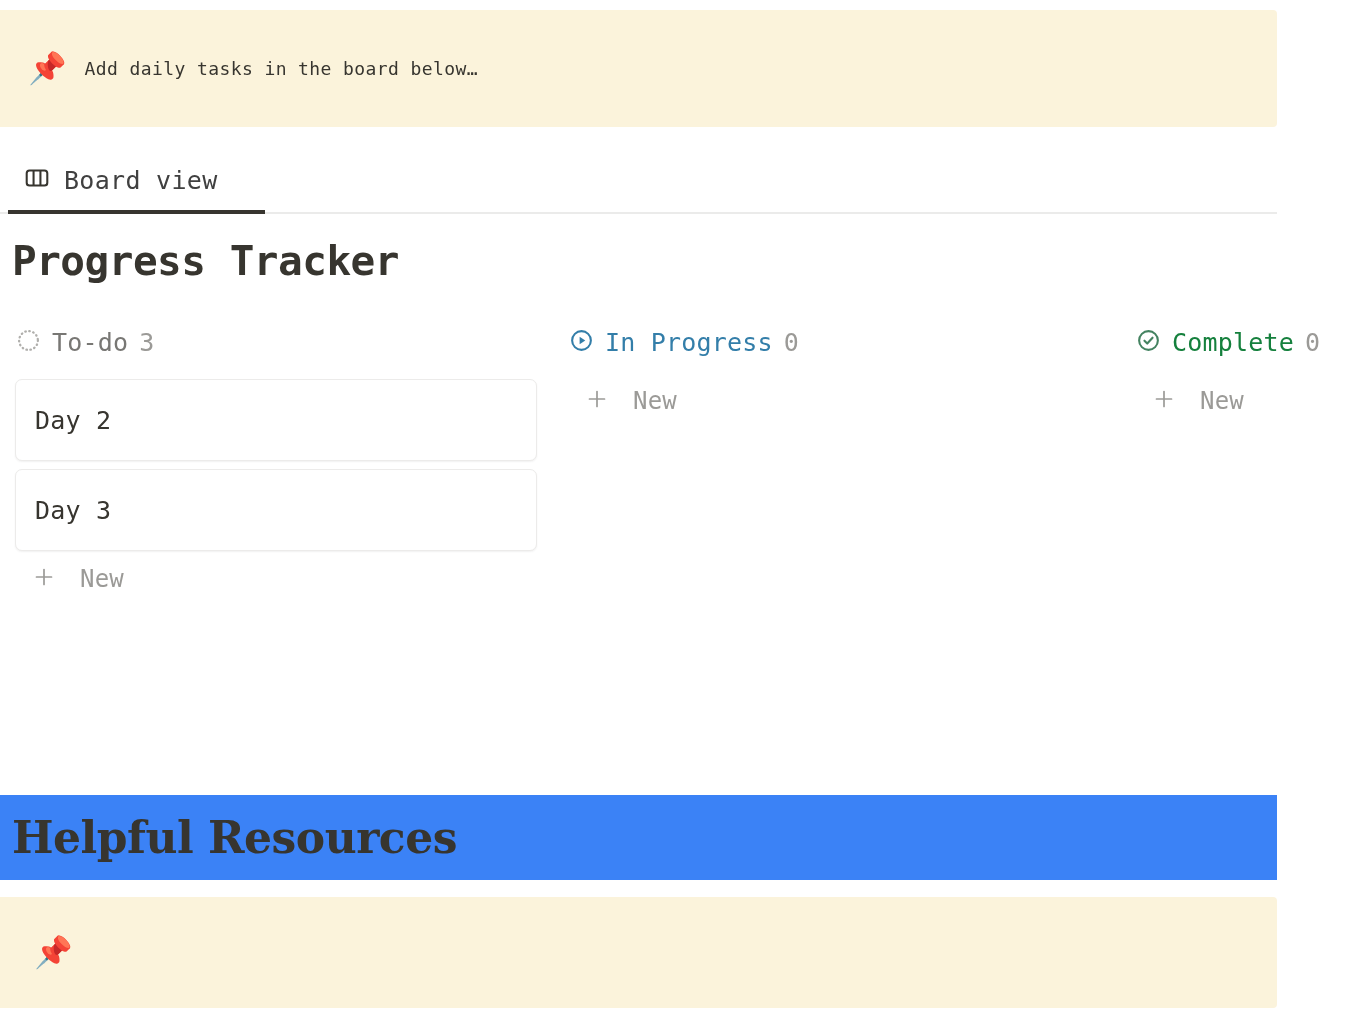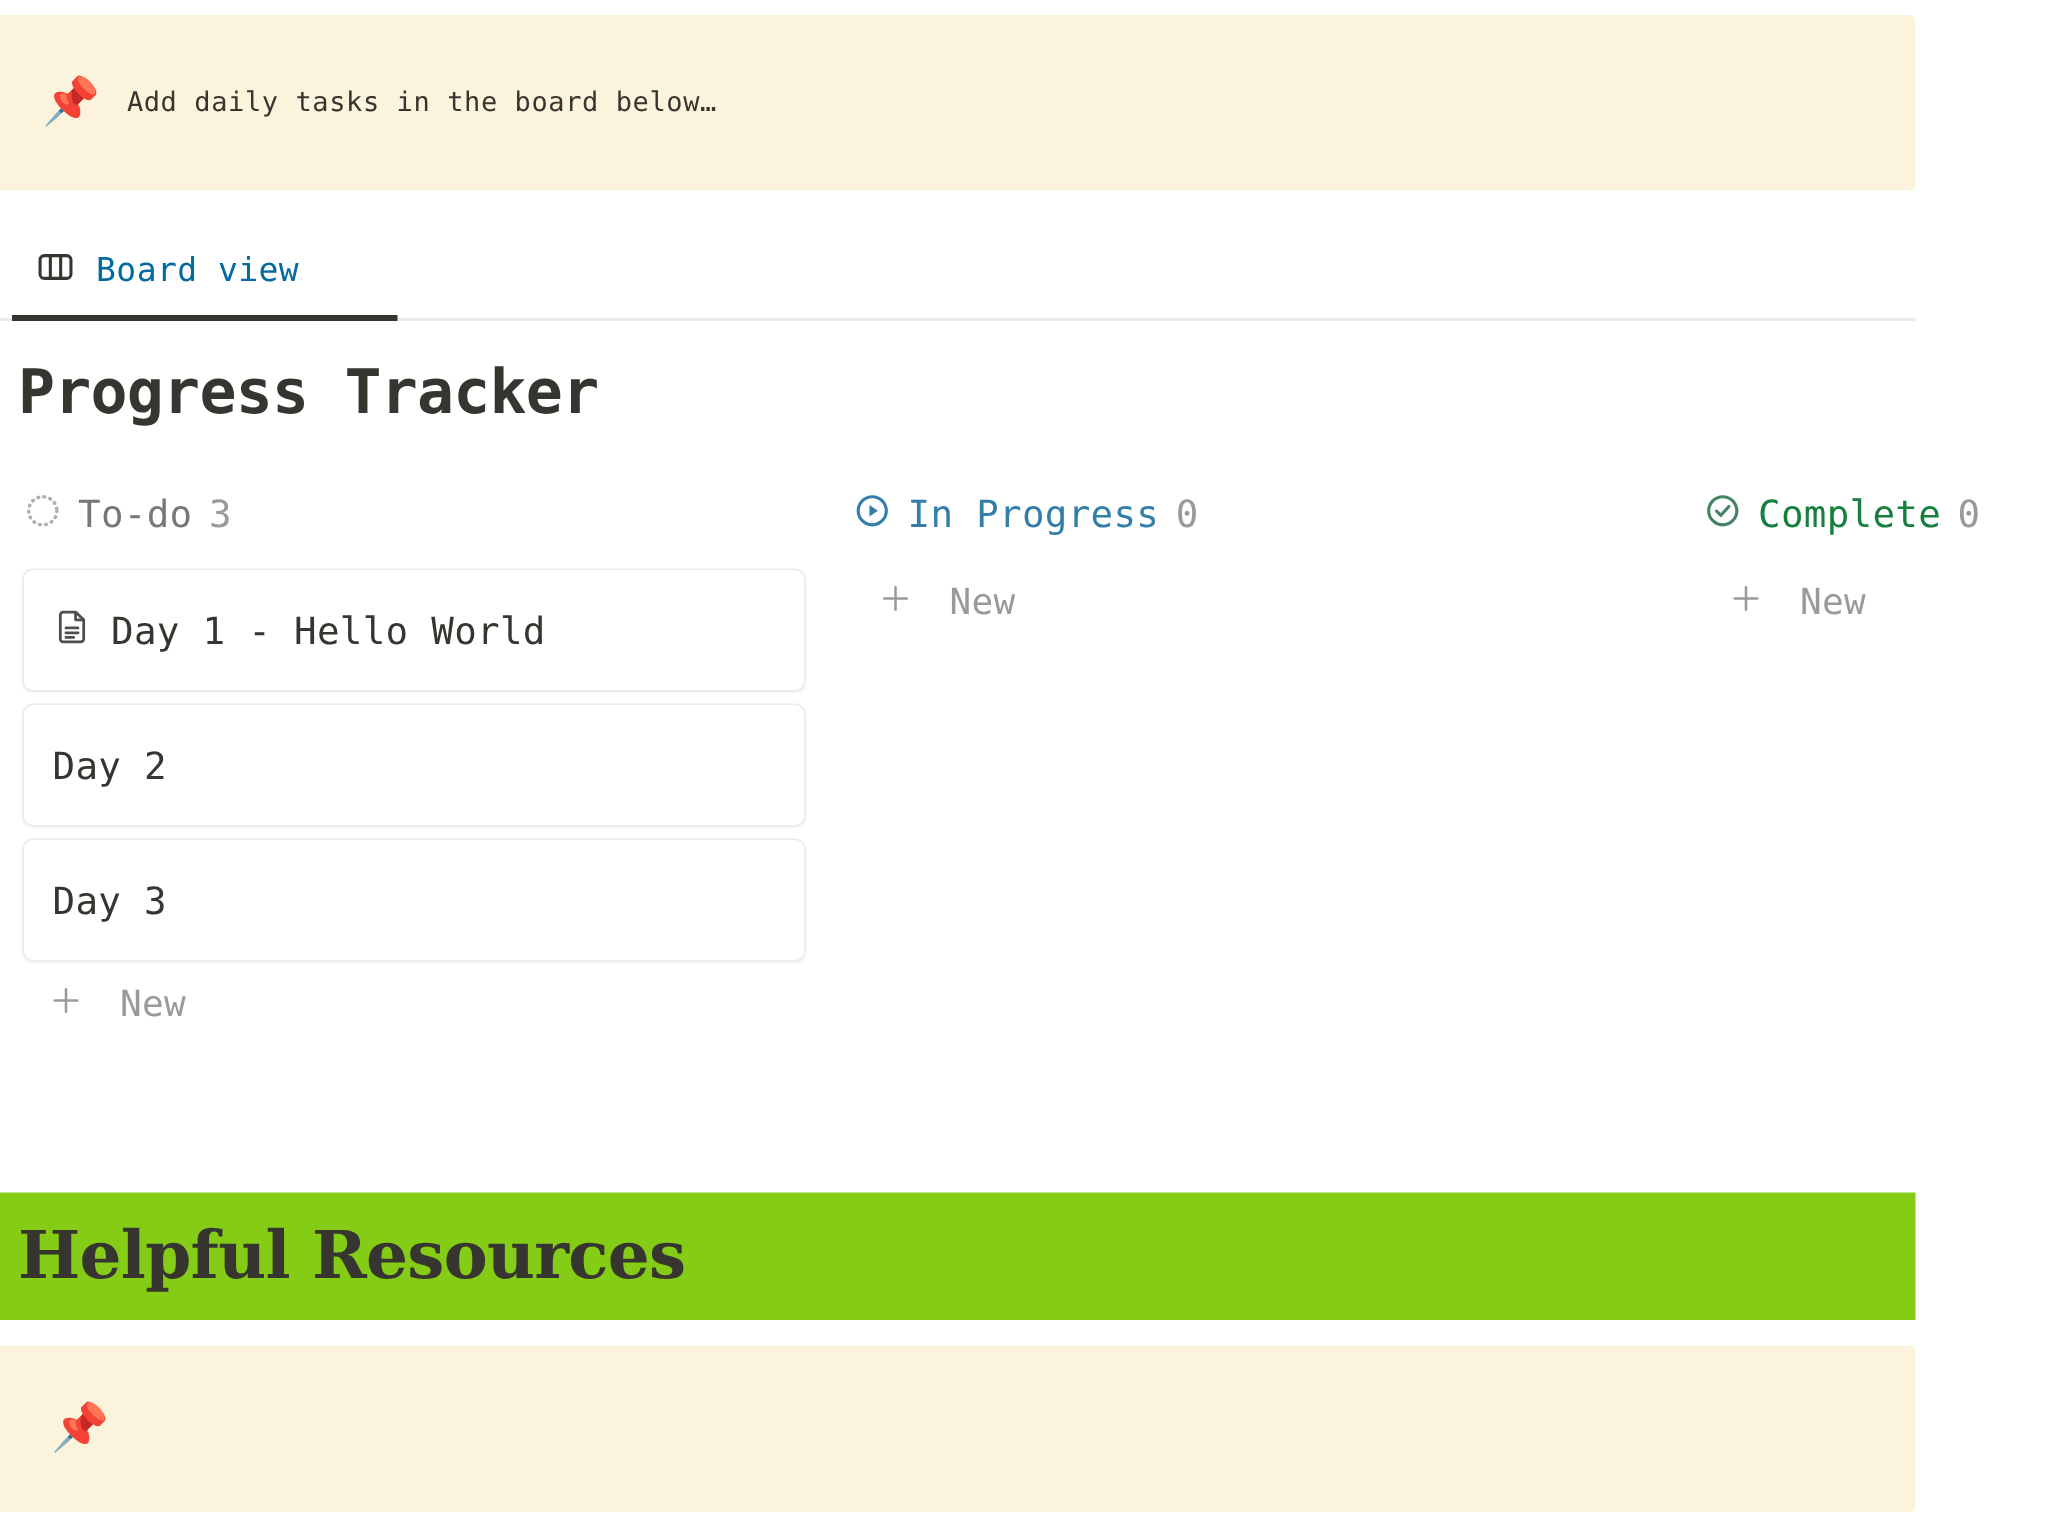--- a/index.html
+++ b/index.html
@@ -75,22 +75,22 @@
   }
   .tab.active::after {
     content: "";
     position: absolute;
     left: 0; bottom: 0;
     width: 257px; height: 4px;
     background: #37352f;
   }
   .tab-icon { flex: none; display: block; }
   .tab-label {
-    font-size: 22px;
-    color: #0369a1;
+    font-size: 25px;
+    color: #404040;
     letter-spacing: 0.3px;
   }
 
   
   .page-title {
     position: absolute;
     left: 12px; top: 237px;
     font-size: 41px;
     font-weight: bold;
     letter-spacing: -0.5px;
@@ -174,21 +174,21 @@
   }
   .col-1 .new-button, .col-2 .new-button {
     margin-top: 22px;
   }
 
   
   .section-band {
     position: absolute;
     left: 0; top: 795px;
     width: 1277px; height: 85px;
-    background: #84cc16;
+    background: #3b82f6;
     display: flex;
     align-items: center;
     padding-left: 12px;
   }
   .section-title {
     font-family: "DejaVu Serif", "Liberation Serif", serif;
     font-size: 44px;
     font-weight: bold;
     color: #37352f;
     letter-spacing: -0.5px;
@@ -225,32 +225,20 @@
       <span class="col-header-icon">
         <svg width="25" height="25" viewBox="0 0 24 24" fill="none" stroke="#b0afac" stroke-width="2.2" stroke-linecap="round" stroke-dasharray="0.5 3.4">
           <circle cx="12" cy="12" r="9"></circle>
         </svg>
       </span>
       <span class="col-header-name name-todo">To-do</span>
       <span class="col-header-count">3</span>
     </div>
     <div class="col-cards">
 
-      <div class="card">
-        <span class="card-icon">
-          <svg width="26" height="26" viewBox="0 0 24 24" fill="none" stroke="#4f4e4b" stroke-width="1.7" stroke-linejoin="round">
-            <path d="M14.2 2.8H6.6a1.8 1.8 0 0 0-1.8 1.8v14.8a1.8 1.8 0 0 0 1.8 1.8h10.8a1.8 1.8 0 0 0 1.8-1.8V7.6z"></path>
-            <path d="M14.2 2.8v4.8h5"></path>
-            <line x1="8.3" y1="12.6" x2="15.7" y2="12.6" stroke-linecap="round"></line>
-            <line x1="8.3" y1="15.6" x2="15.7" y2="15.6" stroke-linecap="round"></line>
-            <line x1="8.3" y1="18.4" x2="13" y2="18.4" stroke-linecap="round"></line>
-          </svg>
-        </span>
-        <span class="card-title">Day 1 - Hello World</span>
-      </div>
 
       <div class="card">
         <span class="card-title">Day 2</span>
       </div>
 
       <div class="card">
         <span class="card-title">Day 3</span>
       </div>
 
     </div>

